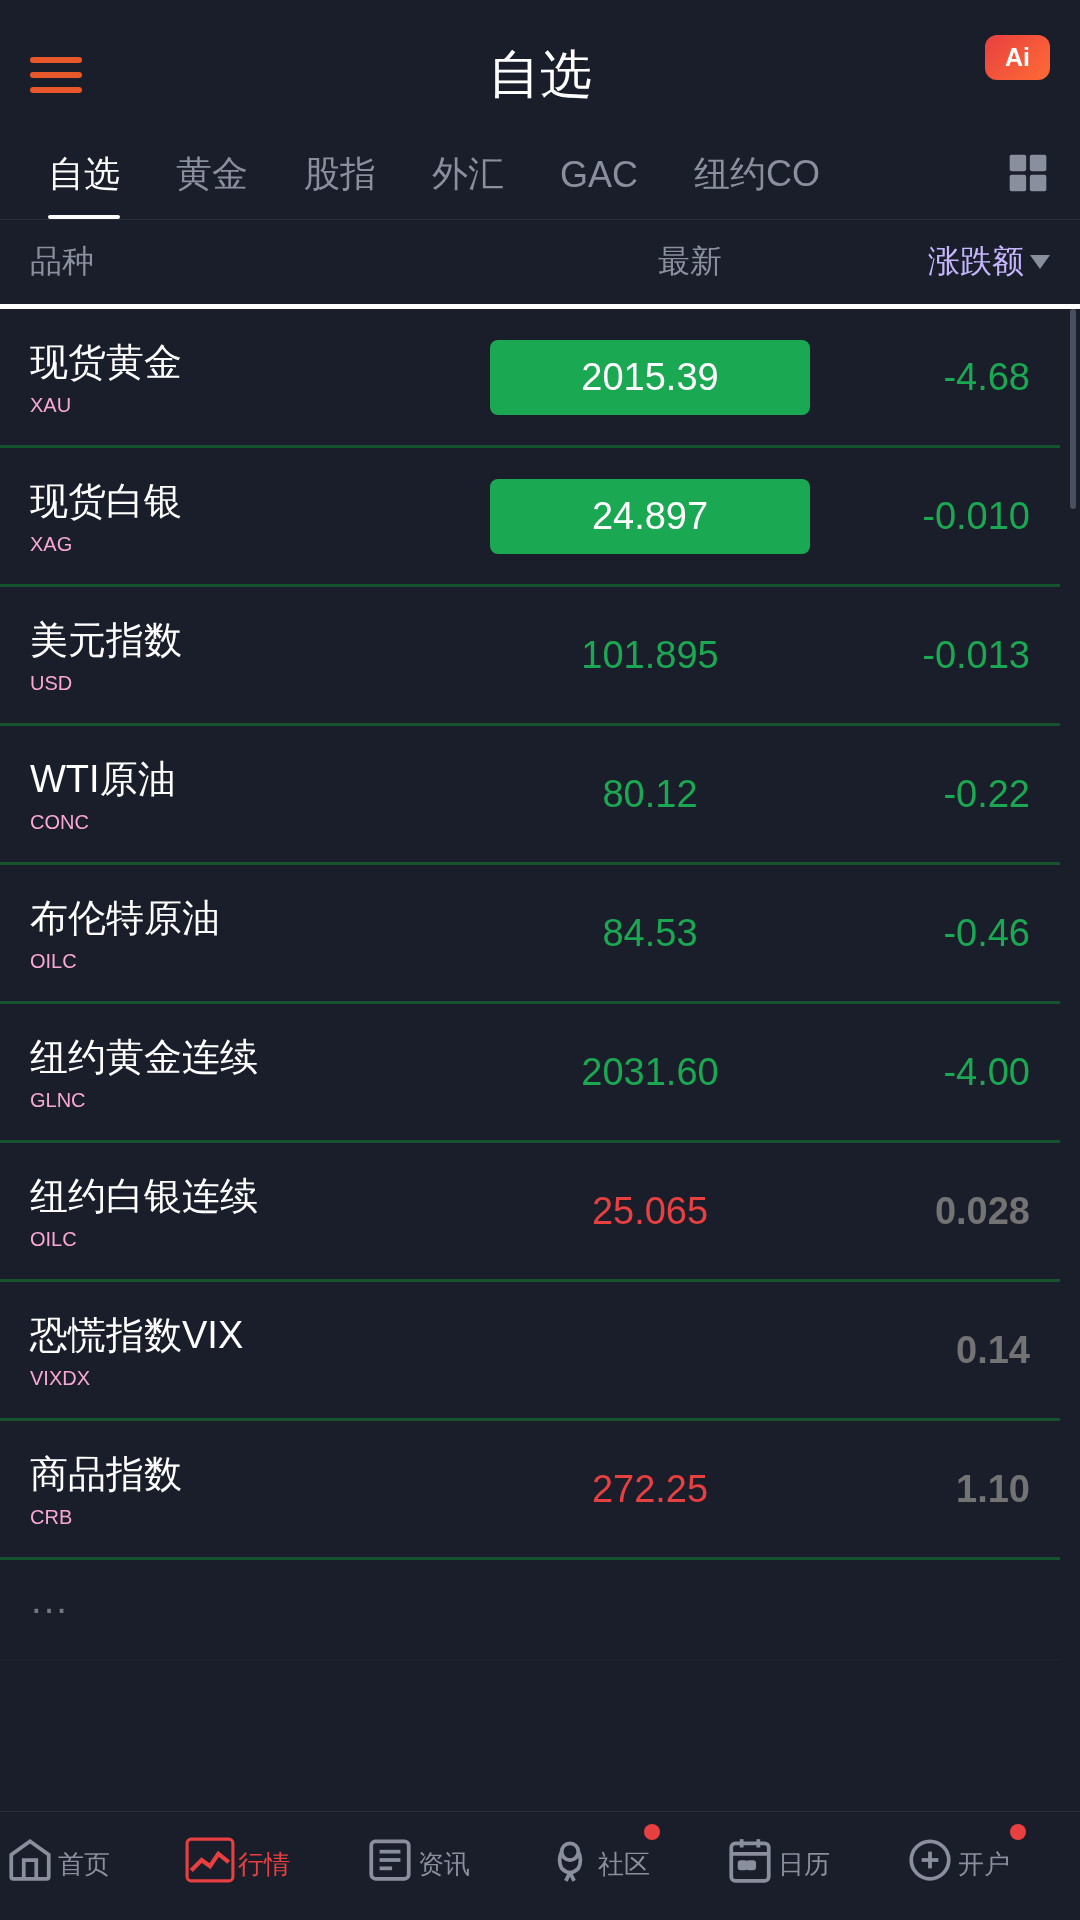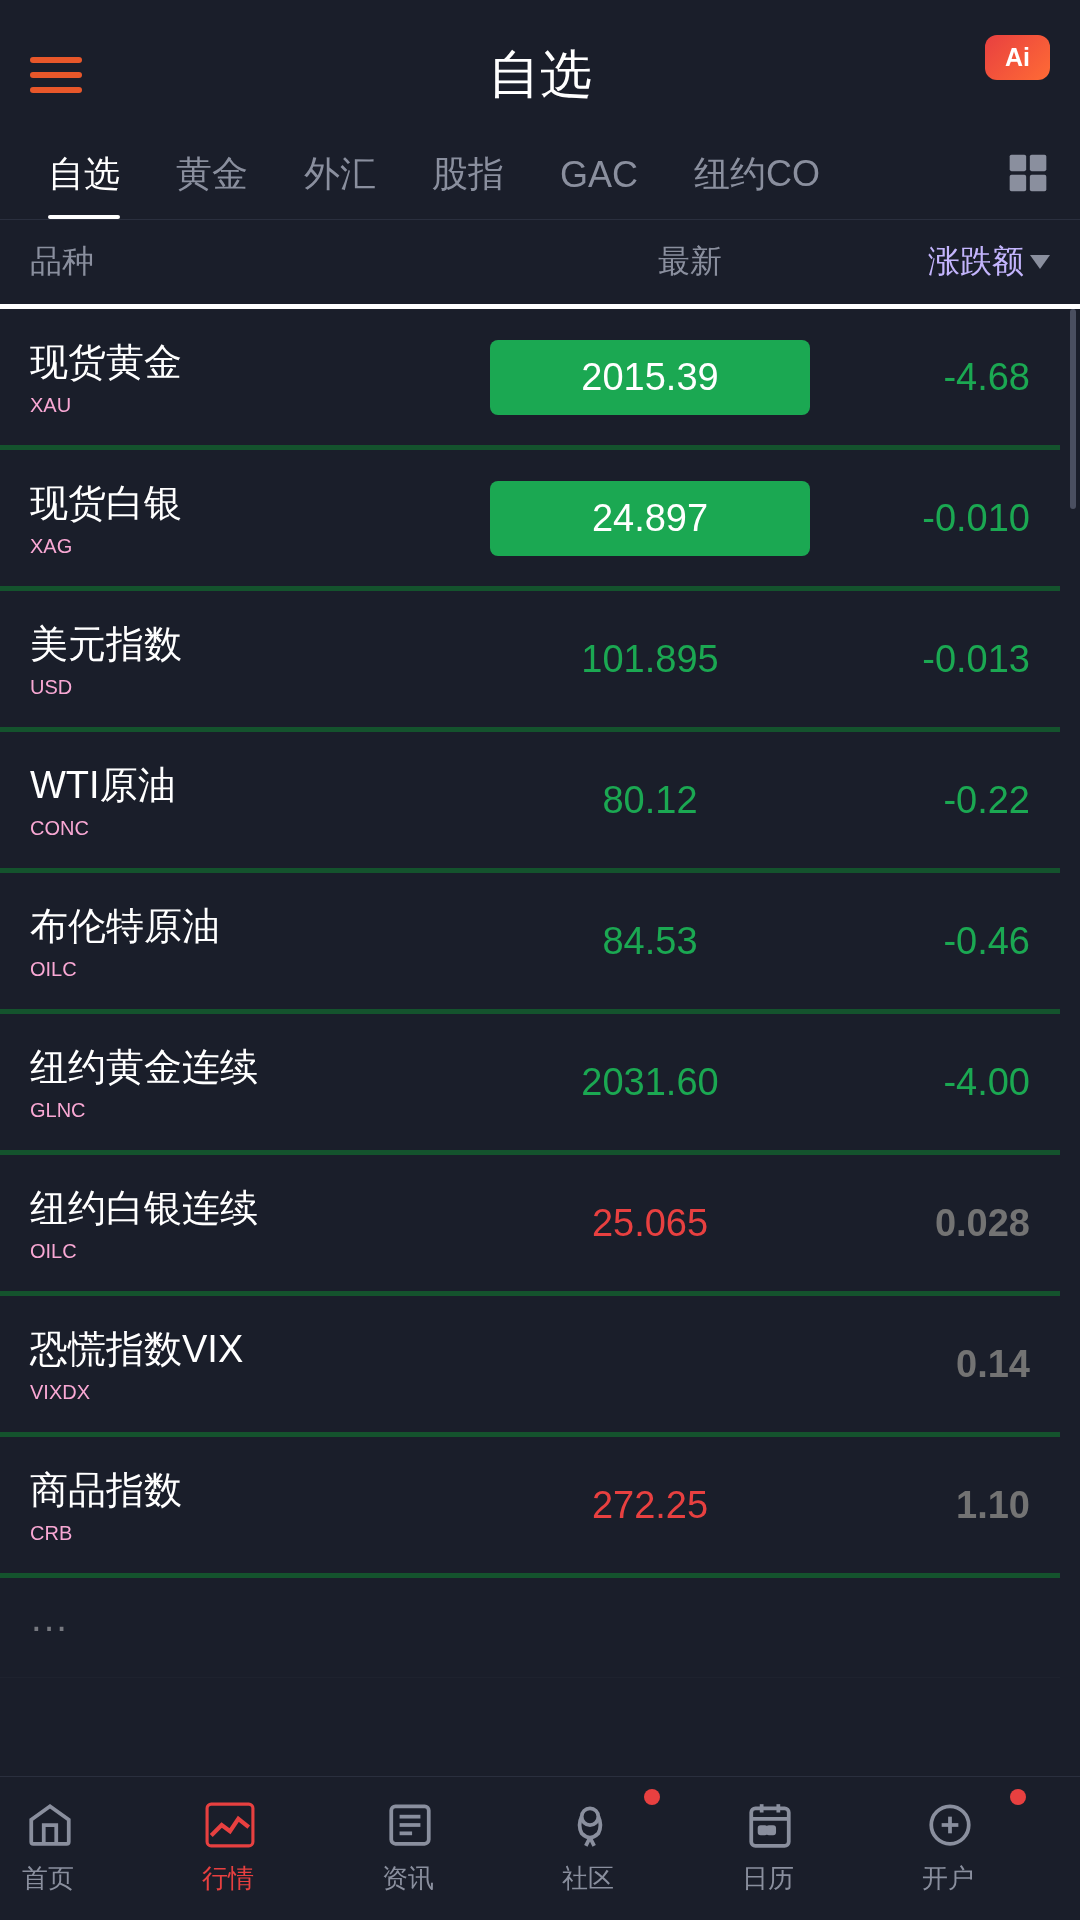--- a/index.html
+++ b/index.html
@@ -134,21 +134,21 @@
       height: 200px;
       background: #4a4f60;
       border-radius: 3px;
     }
 
     
     .market-row {
       display: flex;
       align-items: center;
       padding: 28px 30px;
-      border-bottom: 5px solid #14532d;
+      border-bottom: 3px solid #14532d;
       cursor: pointer;
     }
     .market-info {
       flex: 1;
     }
     .market-name {
       font-size: 38px;
       color: #ffffff;
       font-weight: 400;
     }
@@ -195,23 +195,23 @@
       left: 0;
       width: 1080px;
       background: #1a1e2a;
       border-top: 1px solid #2a2f3e;
       display: flex;
       align-items: center;
     }
     .nav-item {
       flex: 1;
       display: flex;
-      flex-direction: column;
-      align-items: flex-start;
-      padding: 20px 22px 24px;
+      flex-direction: row;
+      align-items: center;
+      padding: 20px 2px 24px;
       cursor: pointer;
       position: relative;
     }
     .nav-icon {
       width: 56px;
       height: 56px;
       display: flex;
       align-items: center;
       justify-content: center;
       margin-bottom: 8px;
@@ -268,22 +268,22 @@
     <span></span>
     <span></span>
   </div>
   <h1 class="header-title">自选</h1>
   <div class="ai-badge">Ai</div>
 </div>
 
 <div class="tab-bar">
   <div class="tab-item active">自选</div>
   <div class="tab-item">黄金</div>
+  <div class="tab-item">股指</div>
   <div class="tab-item">外汇</div>
-  <div class="tab-item">股指</div>
   <div class="tab-item">GAC</div>
   <div class="tab-item">纽约CO</div>
   <div class="tab-grid-icon">
     <svg viewBox="0 0 24 24">
       <rect x="2" y="2" width="9" height="9" rx="1"></rect>
       <rect x="13" y="2" width="9" height="9" rx="1"></rect>
       <rect x="2" y="13" width="9" height="9" rx="1"></rect>
       <rect x="13" y="13" width="9" height="9" rx="1"></rect>
     </svg>
   </div>

